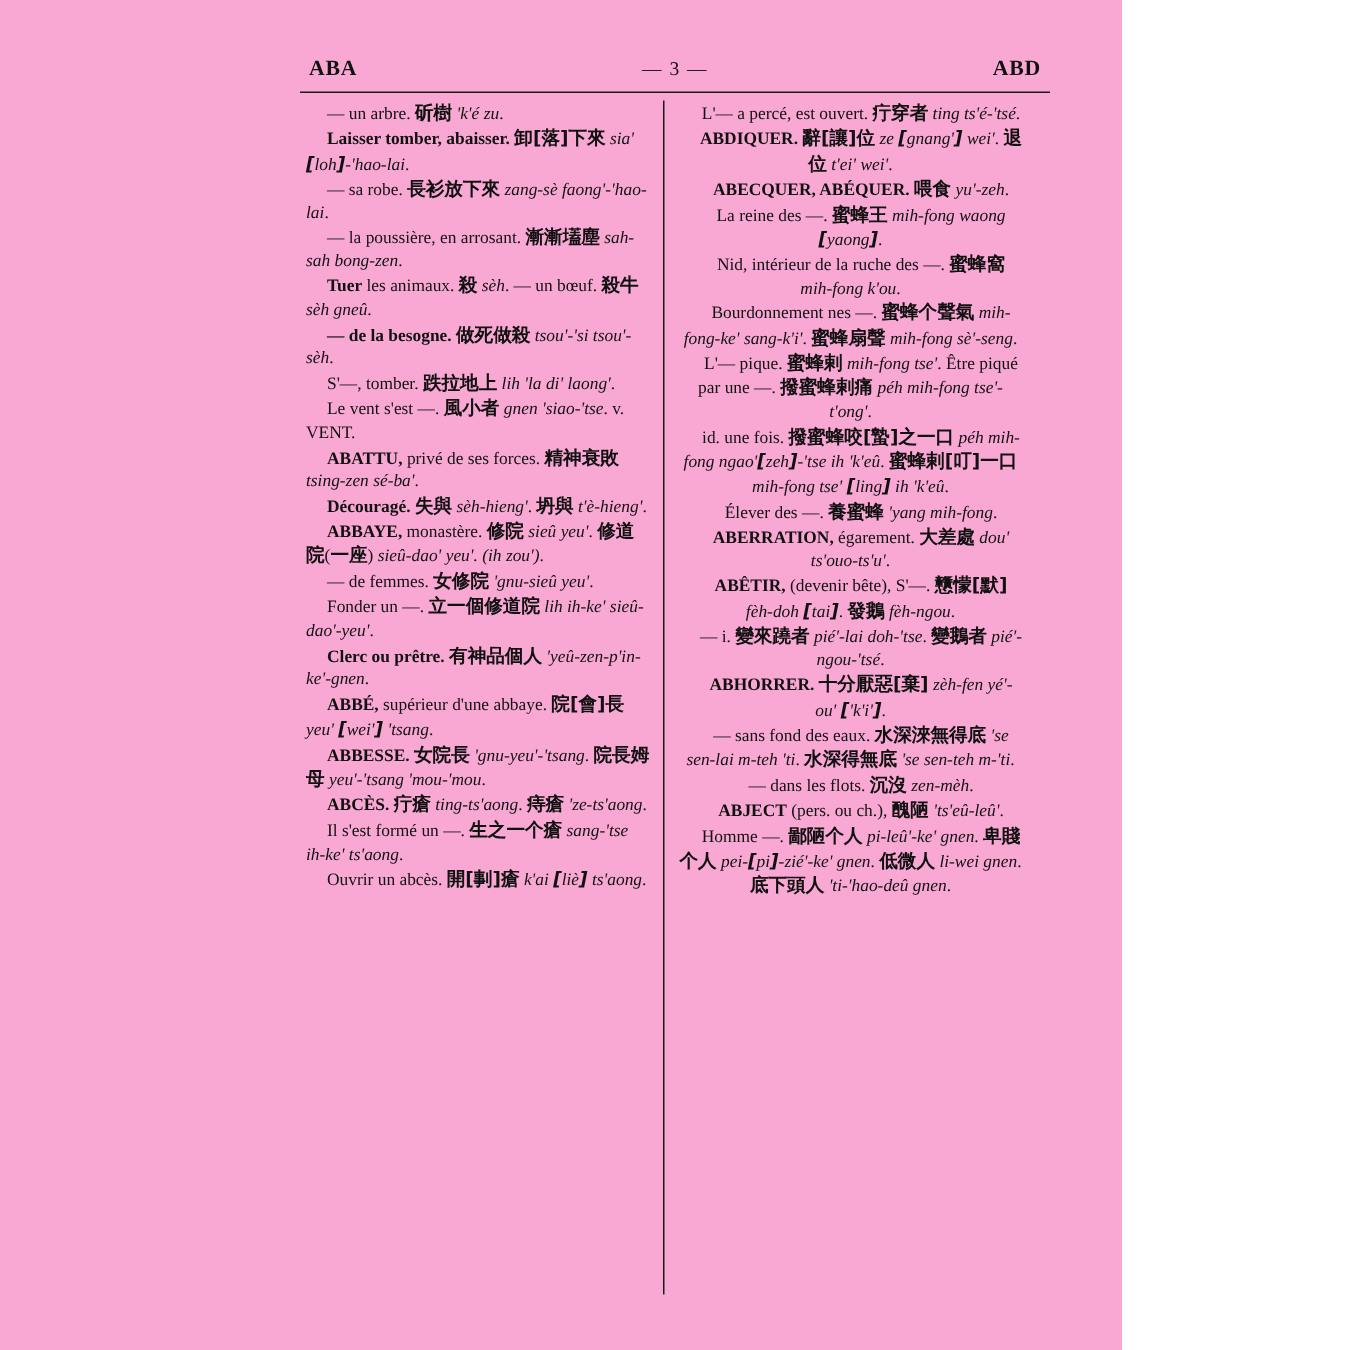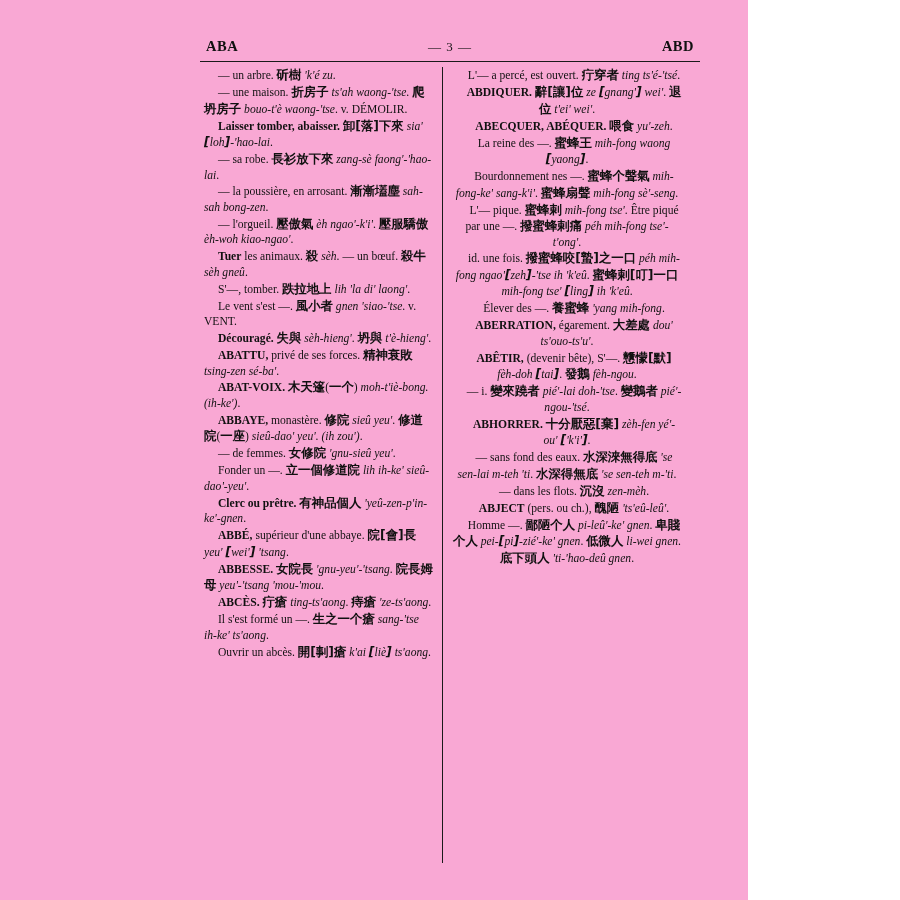--- a/index.html
+++ b/index.html
@@ -87,46 +87,45 @@
     <div class="running-head">
       <span>ABA</span>
       <span class="folio">— 3 —</span>
       <span>ABD</span>
     </div>
     <div class="rule"></div>
 
     <div class="columns">
       <div class="col left" id="col-left">
           <p class="entry">— un arbre. <span class="cn">斫樹</span> <i>'k'é zu</i>.</p>
-          <p class="entry">— une maison. <span class="cn">折房子</span> <i>ts'ah waong-'tse</i>. <span class="cn">爬坍房子</span> <i>bouo-t'è waong-'tse</i>. v. DÉMOLIR.</p>
           <p class="entry"><b>Laisser tomber, abaisser.</b> <span class="cn">卸[落]下來</span> <i>sia' <span class="cn">[</span>loh<span class="cn">]</span>-'hao-lai</i>.</p>
           <p class="entry">— sa robe. <span class="cn">長衫放下來</span> <i>zang-sè faong'-'hao-lai</i>.</p>
           <p class="entry">— la poussière, en arrosant. <span class="cn">漸漸壒塵</span> <i>sah-sah bong-zen</i>.</p>
-          <p class="entry">— l'orgueil. <span class="cn">壓傲氣</span> <i>èh ngao'-k'i'</i>. <span class="cn">壓服驕傲</span> <i>èh-woh kiao-ngao'</i>.</p>
           <p class="entry"><b>Tuer</b> les animaux. <span class="cn">殺</span> <i>sèh</i>. — un bœuf. <span class="cn">殺牛</span> <i>sèh gneû</i>.</p>
+          <p class="entry"><b>— de la besogne.</b> <span class="cn">做死做殺</span> <i>tsou'-'si tsou'-sèh</i>.</p>
           <p class="entry">S'—, tomber. <span class="cn">跌拉地上</span> <i>lih 'la di' laong'</i>.</p>
           <p class="entry">Le vent s'est —. <span class="cn">風小者</span> <i>gnen 'siao-'tse</i>. v. VENT.</p>
+          <p class="entry"><b>ABATTU,</b> privé de ses forces. <span class="cn">精神衰敗</span> <i>tsing-zen sé-ba'</i>.</p>
           <p class="entry"><b>Découragé.</b> <span class="cn">失與</span> <i>sèh-hieng'</i>. <span class="cn">坍與</span> <i>t'è-hieng'</i>.</p>
-          <p class="entry"><b>ABATTU,</b> privé de ses forces. <span class="cn">精神衰敗</span> <i>tsing-zen sé-ba'</i>.</p>
-          <p class="entry"><b>ABAT-VOIX.</b> <span class="cn">木天篷</span>(<span class="cn">一个</span>) <i>moh-t'iè-bong. (ih-ke')</i>.</p>
           <p class="entry"><b>ABBAYE,</b> monastère. <span class="cn">修院</span> <i>sieû yeu'</i>. <span class="cn">修道院</span>(<span class="cn">一座</span>) <i>sieû-dao' yeu'. (ih zou')</i>.</p>
           <p class="entry">— de femmes. <span class="cn">女修院</span> <i>'gnu-sieû yeu'</i>.</p>
           <p class="entry">Fonder un —. <span class="cn">立一個修道院</span> <i>lih ih-ke' sieû-dao'-yeu'</i>.</p>
           <p class="entry"><b>Clerc ou prêtre.</b> <span class="cn">有神品個人</span> <i>'yeû-zen-p'in-ke'-gnen</i>.</p>
           <p class="entry"><b>ABBÉ,</b> supérieur d'une abbaye. <span class="cn">院[會]長</span> <i>yeu' <span class="cn">[</span>wei'<span class="cn">]</span> 'tsang</i>.</p>
           <p class="entry"><b>ABBESSE.</b> <span class="cn">女院長</span> <i>'gnu-yeu'-'tsang</i>. <span class="cn">院長姆母</span> <i>yeu'-'tsang 'mou-'mou</i>.</p>
           <p class="entry"><b>ABCÈS.</b> <span class="cn">疔瘡</span> <i>ting-ts'aong</i>. <span class="cn">痔瘡</span> <i>'ze-ts'aong</i>.</p>
           <p class="entry">Il s'est formé un —. <span class="cn">生之一个瘡</span> <i>sang-'tse ih-ke' ts'aong</i>.</p>
           <p class="entry">Ouvrir un abcès. <span class="cn">開[剚]瘡</span> <i>k'ai <span class="cn">[</span>liè<span class="cn">]</span> ts'aong</i>.</p>
         </div>
       <div class="col right" id="col-right">
           <p class="entry">L'— a percé, est ouvert. <span class="cn">疔穿者</span> <i>ting ts'é-'tsé</i>.</p>
           <p class="entry"><b>ABDIQUER.</b> <span class="cn">辭[讓]位</span> <i>ze <span class="cn">[</span>gnang'<span class="cn">]</span> wei'</i>. <span class="cn">退位</span> <i>t'ei' wei'</i>.</p>
           <p class="entry"><b>ABECQUER, ABÉQUER.</b> <span class="cn">喂食</span> <i>yu'-zeh</i>.</p>
           <p class="entry">La reine des —. <span class="cn">蜜蜂王</span> <i>mih-fong waong <span class="cn">[</span>yaong<span class="cn">]</span></i>.</p>
+          <p class="entry">Nid, intérieur de la ruche des —. <span class="cn">蜜蜂窩</span> <i>mih-fong k'ou</i>.</p>
           <p class="entry">Bourdonnement nes —. <span class="cn">蜜蜂个聲氣</span> <i>mih-fong-ke' sang-k'i'</i>. <span class="cn">蜜蜂扇聲</span> <i>mih-fong sè'-seng</i>.</p>
           <p class="entry">L'— pique. <span class="cn">蜜蜂剌</span> <i>mih-fong tse'</i>. Être piqué par une —. <span class="cn">撥蜜蜂剌痛</span> <i>péh mih-fong tse'-t'ong'</i>.</p>
           <p class="entry">id. une fois. <span class="cn">撥蜜蜂咬[蟄]之一口</span> <i>péh mih-fong ngao'<span class="cn">[</span>zeh<span class="cn">]</span>-'tse ih 'k'eû</i>. <span class="cn">蜜蜂剌[叮]一口</span> <i>mih-fong tse' <span class="cn">[</span>ling<span class="cn">]</span> ih 'k'eû</i>.</p>
           <p class="entry">Élever des —. <span class="cn">養蜜蜂</span> <i>'yang mih-fong</i>.</p>
           <p class="entry"><b>ABERRATION,</b> égarement. <span class="cn">大差處</span> <i>dou' ts'ouo-ts'u'</i>.</p>
           <p class="entry"><b>ABÊTIR,</b> (devenir bête), S'—. <span class="cn">戇懞[默]</span> <i>fèh-doh <span class="cn">[</span>tai<span class="cn">]</span></i>. <span class="cn">發鵝</span> <i>fèh-ngou</i>.</p>
           <p class="entry">— i. <span class="cn">變來蹺者</span> <i>pié'-lai doh-'tse</i>. <span class="cn">變鵝者</span> <i>pié'-ngou-'tsé</i>.</p>
           <p class="entry"><b>ABHORRER.</b> <span class="cn">十分厭惡[棄]</span> <i>zèh-fen yé'-ou' <span class="cn">[</span>'k'i'<span class="cn">]</span></i>.</p>
           <p class="entry">— sans fond des eaux. <span class="cn">水深淶無得底</span> <i>'se sen-lai m-teh 'ti</i>. <span class="cn">水深得無底</span> <i>'se sen-teh m-'ti</i>.</p>
           <p class="entry">— dans les flots. <span class="cn">沉沒</span> <i>zen-mèh</i>.</p>

